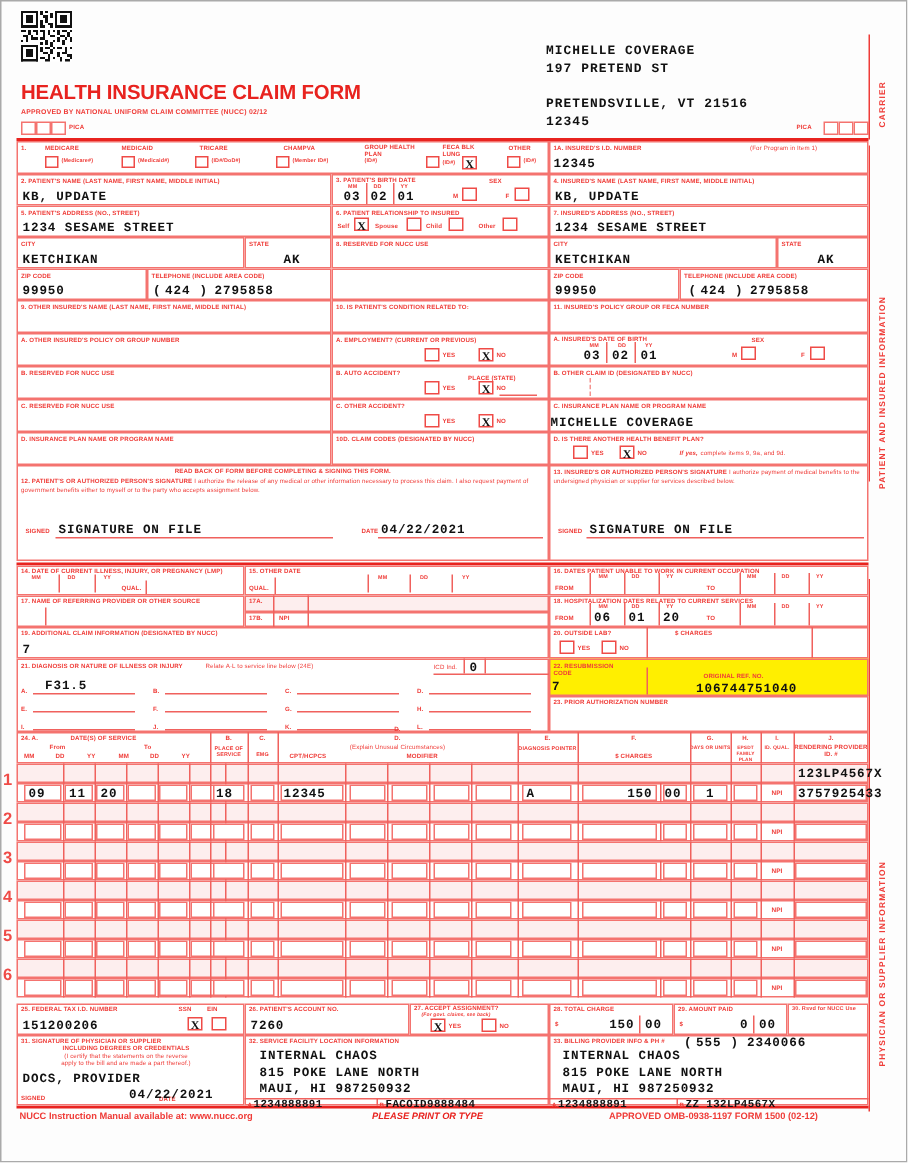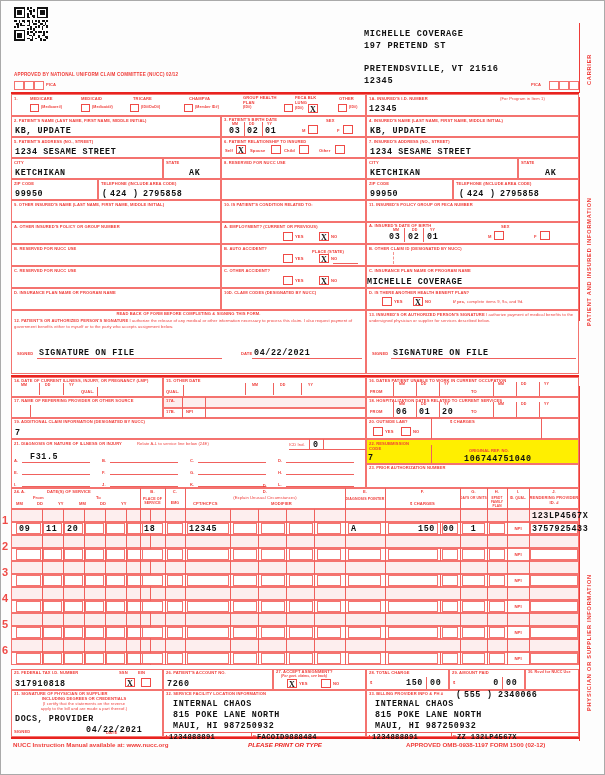--- a/index.html
+++ b/index.html
@@ -142,20 +142,21 @@
           <rect x="15" y="17" width="1" height="2"></rect>
         <rect x="17" y="17" width="2" height="1"></rect>
           <rect x="19" y="18" width="2" height="1"></rect>
         <rect x="16" y="19" width="1" height="2"></rect>
           <rect x="18" y="20" width="2" height="1"></rect>
         <rect x="20" y="19" width="1" height="1"></rect>
       </g>
     </svg>
   </div>
 
+  <div class="abs" id="title" style="left:13px;top:53px;">HEALTH INSURANCE CLAIM FORM</div>
   <div class="abs" id="subtitle" style="left:13px;top:71px;">APPROVED BY NATIONAL UNIFORM CLAIM COMMITTEE (NUCC) 02/12</div>
 
   <div class="abs" style="left:13px;top:80px;width:48px;height:9px;">
     <div class="abs box" style="left:0;top:0;width:10px;height:9px;"></div>
     <div class="abs box" style="left:10px;top:0;width:10px;height:9px;"></div>
     <div class="abs box" style="left:20px;top:0;width:10px;height:9px;"></div>
     <div class="abs lbl" style="left:32px;top:2px;">PICA</div>
   </div>
 
   <div class="abs" style="left:530px;top:80px;width:48px;height:9px;">
@@ -1030,21 +1031,21 @@
         <div class="abs val" style="left:521px;top:1.5px;"></div>
         <div class="abs box" style="left:519px;top:14px;width:48px;height:11px;"></div>
         <div class="abs val" style="left:521px;top:15px;"></div>
       </div>
     </div>
 
   <div class="abs box" style="left:10px;top:668px;width:152px;height:21px;"></div>
   <div class="abs lbl" style="left:13px;top:670px;">25. FEDERAL TAX I.D. NUMBER</div>
   <div class="abs lbl" style="left:118px;top:670px;">SSN</div>
   <div class="abs lbl" style="left:137px;top:670px;">EIN</div>
-  <div class="abs val" style="left:14px;top:678px;">317910818</div>
+  <div class="abs val" style="left:14px;top:678px;">151200206</div>
   <div class="abs cb" style="left:124px;top:677px;width:10px;height:9px;">
     <div class="xm" style="margin-top:0.5px;">X</div>
   </div>
   <div class="abs cb" style="left:140px;top:677px;width:10px;height:9px;"></div>
 
   <div class="abs box" style="left:162px;top:668px;width:110px;height:21px;"></div>
   <div class="abs lbl" style="left:165px;top:670px;">26. PATIENT'S ACCOUNT NO.</div>
   <div class="abs val" style="left:166px;top:678px;">7260</div>
 
   <div class="abs box" style="left:272px;top:668px;width:93px;height:21px;"></div>

